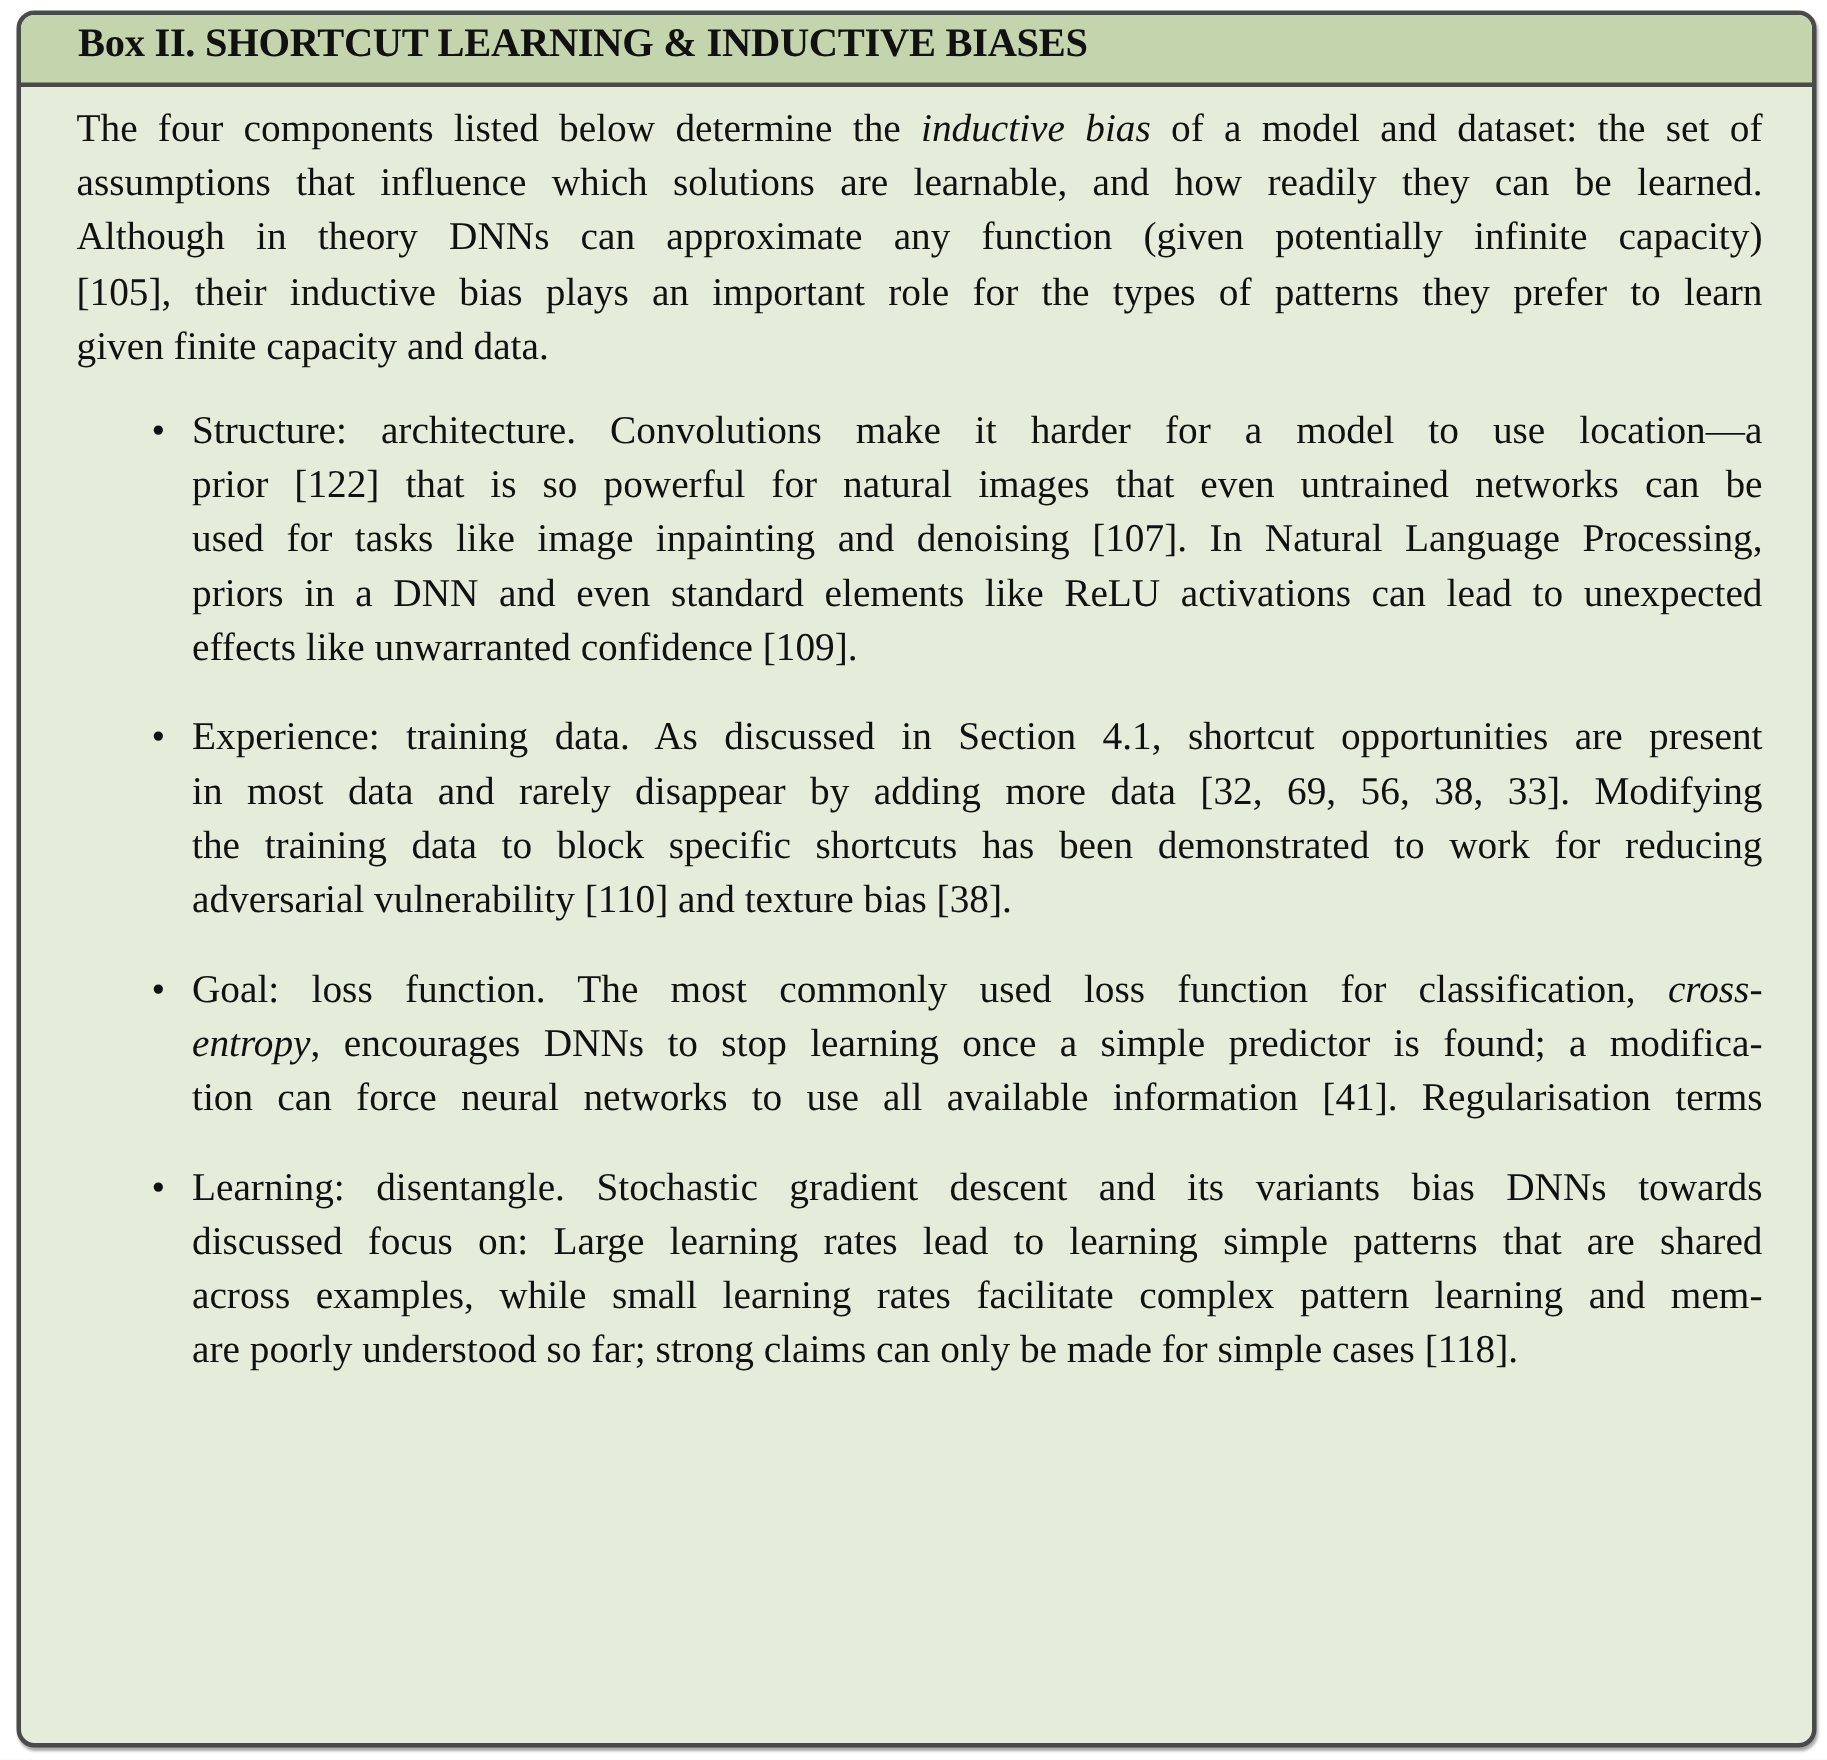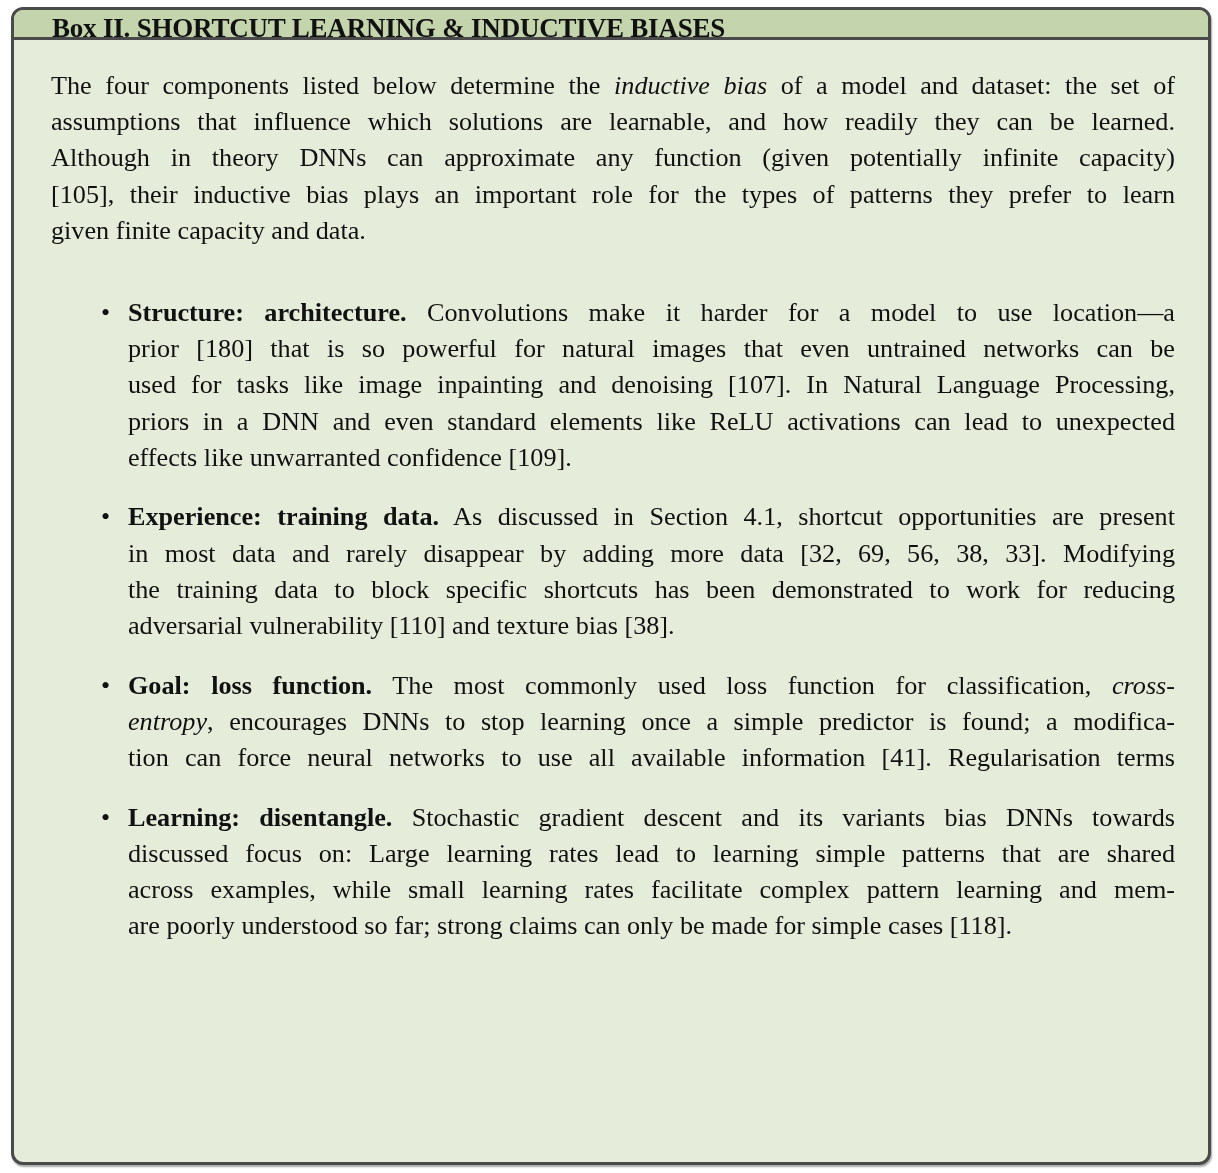--- a/index.html
+++ b/index.html
@@ -3,54 +3,54 @@
 <meta charset="utf-8">
 <style>
   html, body { margin: 0; padding: 0; background: #ffffff; }
   body { width: 1218px; height: 1173px; position: relative; overflow: hidden; }
   .box {
     position: absolute; left: 11px; top: 7px; width: 1194px; height: 1152px;
     border: 3px solid #4a4a4a; border-radius: 12px; background: #e5ecda;
     box-shadow: 1px 2px 2px rgba(0,0,0,0.35); overflow: hidden;
   }
   .box-header {
-    height: 30px; background: #c4d4ad; border-bottom: 3px solid #4a4a4a;
+    height: 48px; background: #c4d4ad; border-bottom: 3px solid #4a4a4a;
     padding-left: 38px; box-sizing: border-box;
     font-family: "Liberation Serif", serif; font-weight: bold; font-size: 27px;
     line-height: 36px; color: #111; letter-spacing: -0.2px;
   }
   .content { position: absolute; left: 37px; right: 33px; top: 58px;
     font-family: "Liberation Serif", serif; font-size: 26.2px; color: #111; }
   .line { display: block; height: 36.2px; line-height: 36.2px; white-space: nowrap; }
   .line.just { text-align: justify; text-align-last: justify; }
-  .intro { margin-bottom: 46px; }
+  .intro { margin-bottom: 20px; }
   .item { position: relative; padding-left: 77px; margin-bottom: 23.5px; }
   .bullet { position: absolute; left: 50px; top: 0; line-height: 36.2px; font-size: 26px; }
-  b { font-weight: bold; }
+  b { font-weight: normal; }
   i { font-style: italic; }
 </style>
 </head>
 <body>
 
 <div class="box">
   <div class="box-header">Box II. SHORTCUT LEARNING &amp; INDUCTIVE BIASES</div>
   <div class="content">
     <div class="intro">
         <span class="line just"><span>The four components listed below determine the </span><i>inductive bias</i><span> of a model and dataset: the set of</span></span>
         <span class="line just"><span>assumptions that influence which solutions are learnable, and how readily they can be learned.</span></span>
         <span class="line just"><span>Although in theory DNNs can approximate any function (given potentially infinite capacity)</span></span>
         <span class="line just"><span>[105], their inductive bias plays an important role for the types of patterns they prefer to learn</span></span>
         <span class="line"><span>given finite capacity and data.</span></span>
       </div>
     <div>
       <div class="item">
         <span class="bullet">•</span>
         <div>
             <span class="line just"><b>Structure: architecture.</b><span>  Convolutions make it harder for a model to use location—a</span></span>
-            <span class="line just"><span>prior [180] that is so powerful for natural images that even untrained networks can be</span></span>
+            <span class="line just"><span>prior [122] that is so powerful for natural images that even untrained networks can be</span></span>
             <span class="line just"><span>used for tasks like image inpainting and denoising [107]. In Natural Language Processing,</span></span>
             <span class="line just"><span>priors in a DNN and even standard elements like ReLU activations can lead to unexpected</span></span>
             <span class="line"><span>effects like unwarranted confidence [109].</span></span>
           </div>
       </div>
       <div class="item">
         <span class="bullet">•</span>
         <div>
             <span class="line just"><b>Experience: training data.</b><span> As discussed in Section 4.1, shortcut opportunities are present</span></span>
             <span class="line just"><span>in most data and rarely disappear by adding more data [32, 69, 56, 38, 33].  Modifying</span></span>

